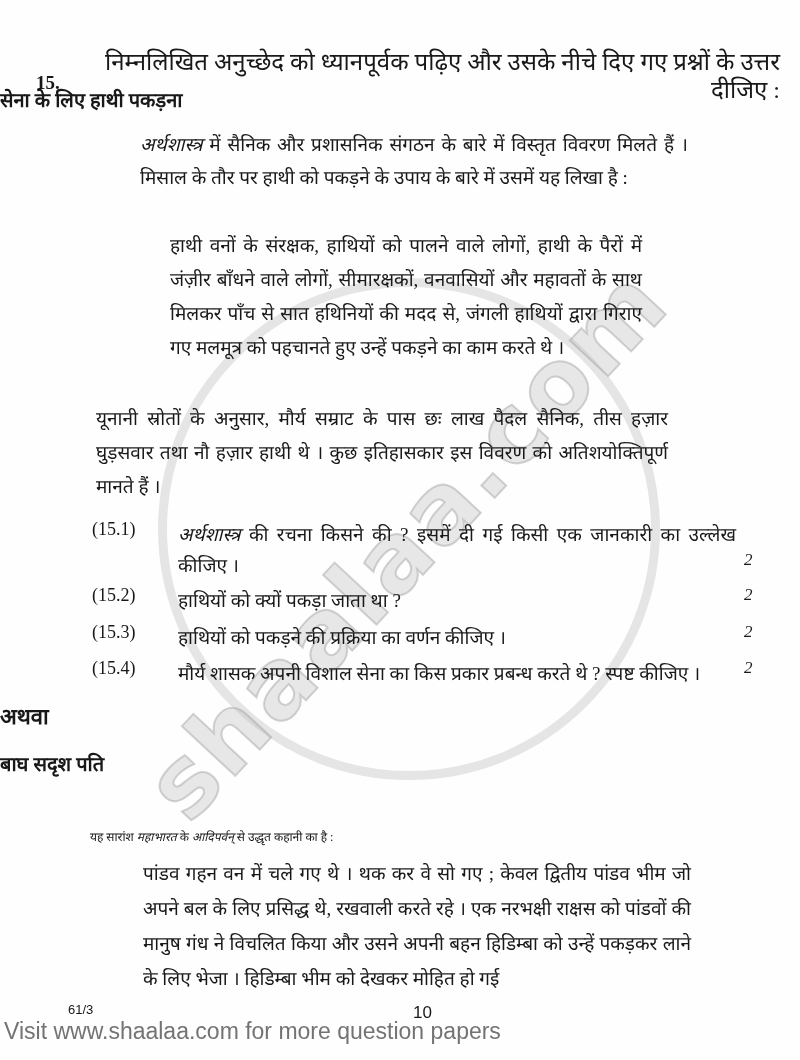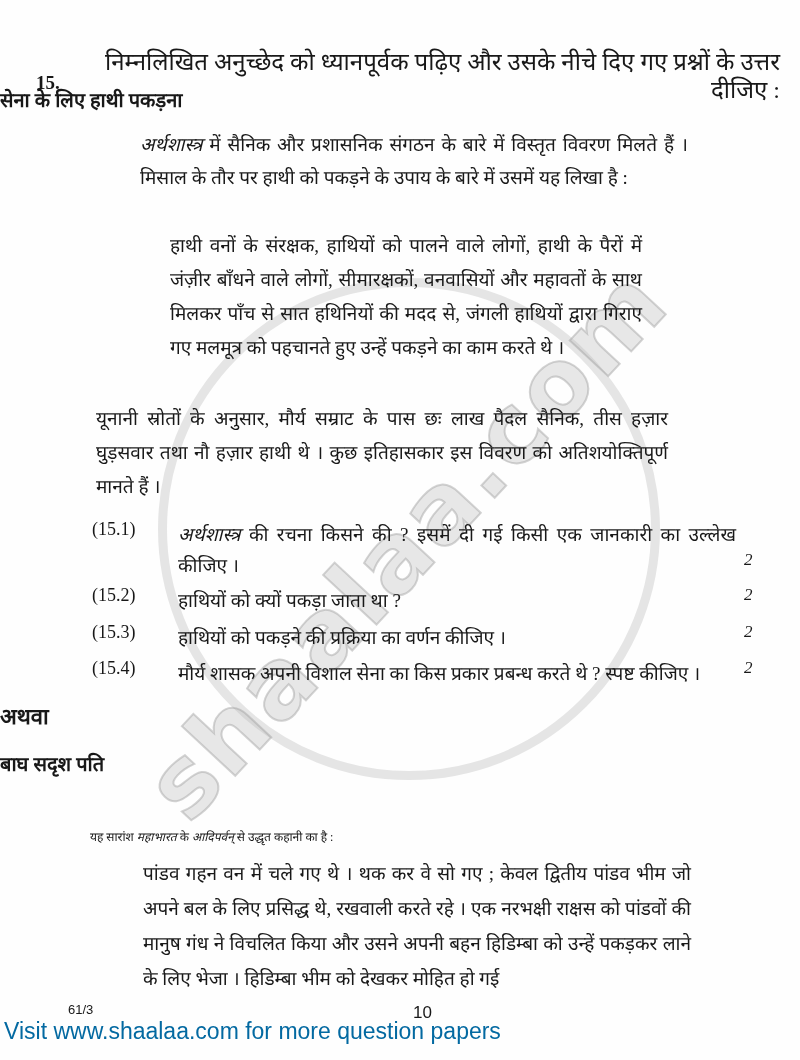--- a/index.html
+++ b/index.html
@@ -103,21 +103,21 @@
   }
   .footer-page {
     left: 384px; top: 1003px;
     font-size: 17px;
     font-family: "Liberation Sans", sans-serif;
     margin-left: 29px;
   }
   .footer-visit {
     left: 4px; top: 1018px;
     font-size: 23px;
-    color: #0369a1;
+    color: #737373;
     font-family: "Liberation Sans", sans-serif;
     white-space: nowrap;
   }
 </style>
 </head>
 <body>
 
 <div class="page">
 
   <div class="wm-circle"></div>

